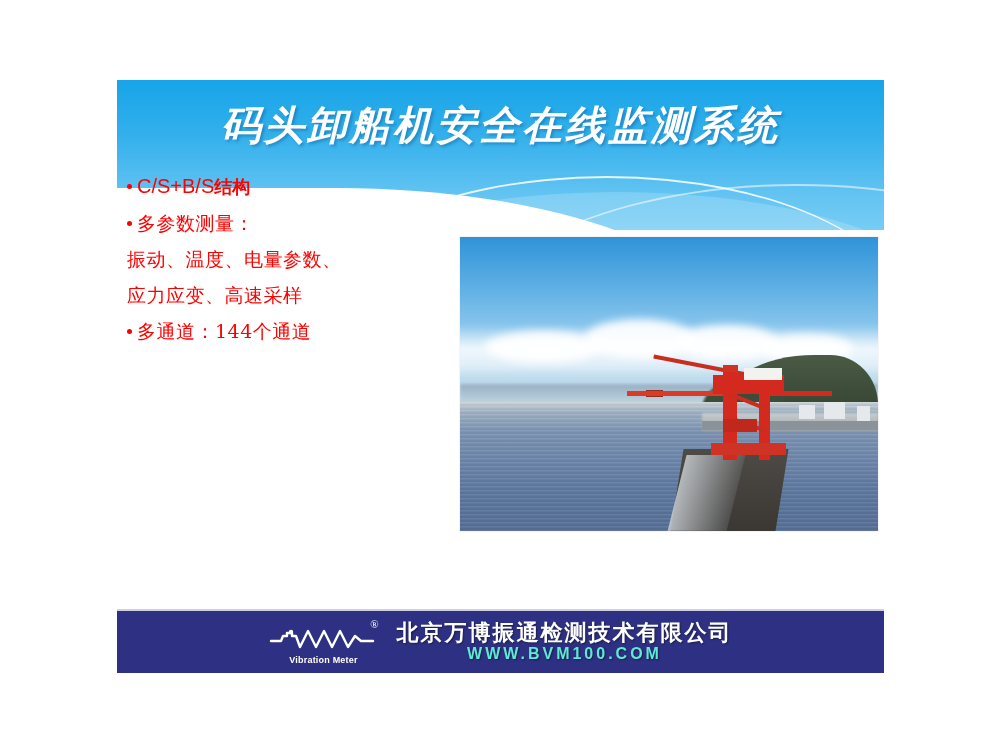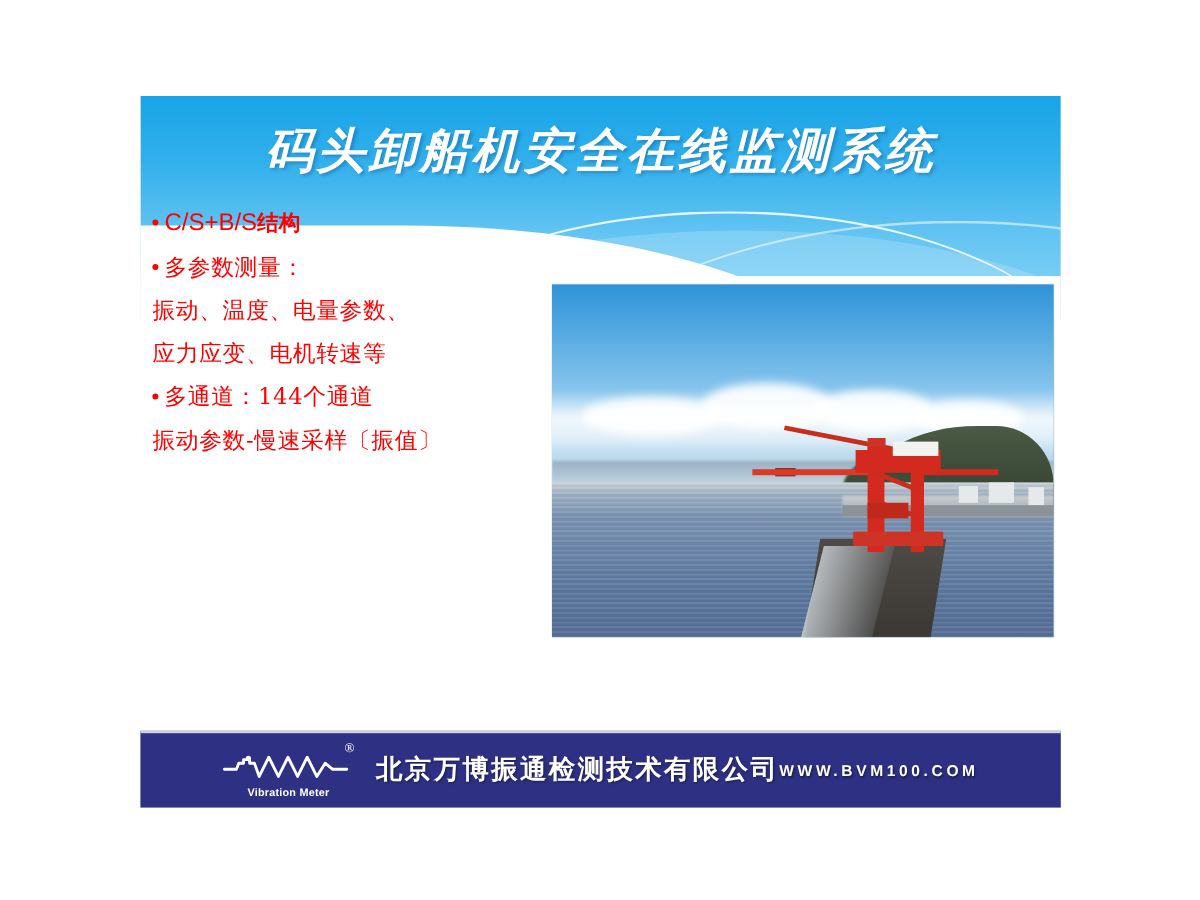--- a/index.html
+++ b/index.html
@@ -377,38 +377,38 @@
     width: 106px;
     text-align: center;
     color: #ffffff;
     font-size: 9px;
     font-weight: bold;
     letter-spacing: 0.2px;
     font-family: "Liberation Sans", "DejaVu Sans", sans-serif;
   }
   .footer-texts {
     display: flex;
-    flex-direction: row;
+    flex-direction: column;
     align-items: center;
     line-height: 1.05;
   }
   .footer-company {
     color: #ffffff;
     font-family: "DejaVu Serif", "Liberation Serif", serif;
     font-weight: bold;
     font-size: 22px;
     letter-spacing: 2px;
     text-shadow: 1px 1px 2px rgba(0,0,0,0.45);
     white-space: nowrap;
   }
   .footer-url {
-    color: #ffffff;
+    color: #5eead4;
     font-family: "Liberation Sans", "DejaVu Sans", sans-serif;
     font-weight: bold;
-    font-size: 13px;
+    font-size: 16px;
     letter-spacing: 3px;
     text-shadow: 1px 1px 2px rgba(0,0,0,0.45);
     margin-top: 2px;
     white-space: nowrap;
   }
 </style>
 </head>
 <body>
 
 <div id="slide-root">
@@ -433,32 +433,29 @@
 
       <div class="line">
         <span class="bullet-dot"></span><span>多参数测量：</span>
       </div>
 
       <div class="line indent">
         <span>振动、温度、电量参数、</span>
       </div>
 
       <div class="line indent">
-        <span>应力应变、电机转速等</span>
+        <span>应力应变、高速采样</span>
       </div>
 
       <div class="line">
         <span class="bullet-dot"></span><span>多通道：144个通道</span>
       </div>
 
 
 
-      <div class="line indent">
-        <span>振动参数-慢速采样〔振值〕</span>
-      </div>
 
 
     </div>
 
     <div class="photo-frame">
       <div class="ph-sky"></div>
       <div class="ph-cloudband"></div>
       <div class="ph-cloud" style="left:6%;top:32%;width:28%;height:11%;"></div>
       <div class="ph-cloud" style="left:30%;top:28%;width:26%;height:13%;"></div>
       <div class="ph-cloud" style="left:52%;top:30%;width:24%;height:12%;"></div>

